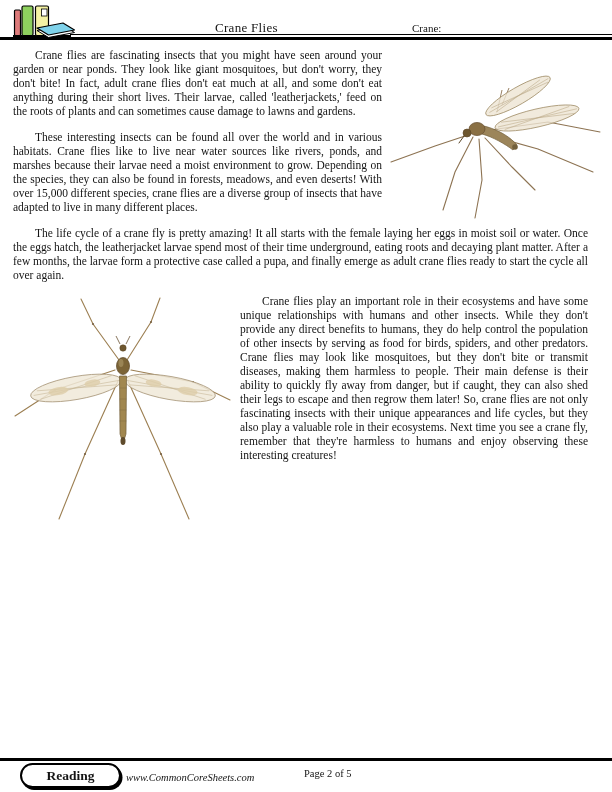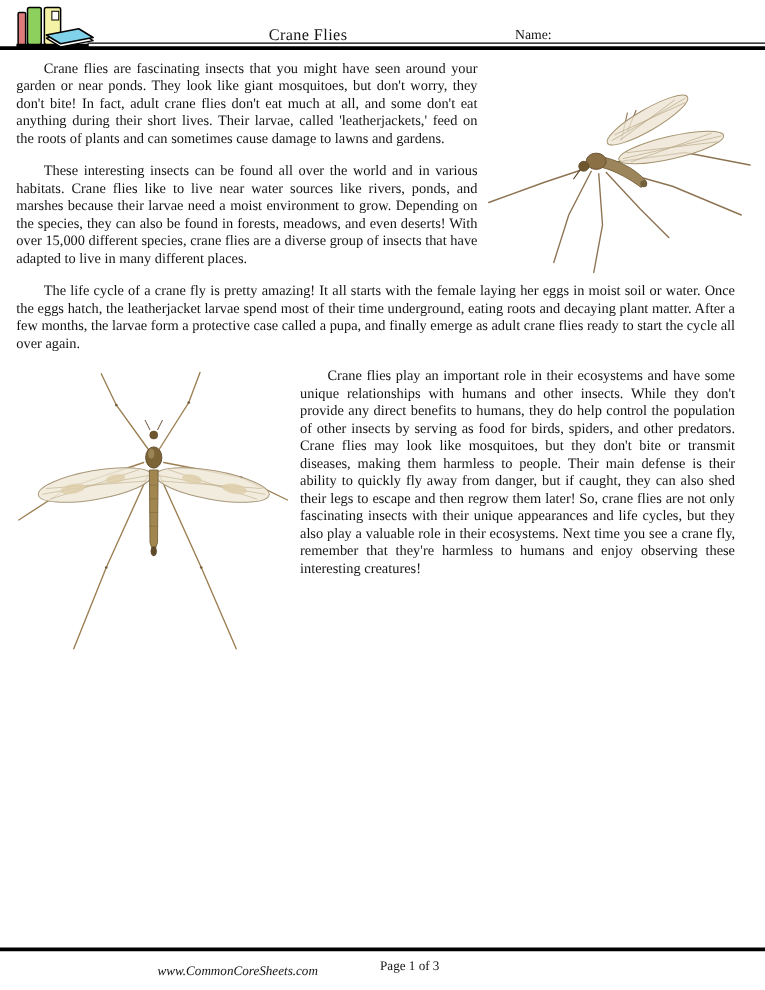--- a/index.html
+++ b/index.html
@@ -49,21 +49,21 @@
     <rect x="0" y="31.5" width="58" height="3.5" fill="#000"></rect>
     <rect x="1.5" y="6.5" width="6" height="25.5" rx="1" fill="#dd7b7b" stroke="#000" stroke-width="1.2"></rect>
     <rect x="9" y="2.5" width="11" height="29.5" rx="1.5" fill="#8ed05e" stroke="#000" stroke-width="1.2"></rect>
     <rect x="22.5" y="2.5" width="13" height="29.5" rx="1.5" fill="#f4f2a4" stroke="#000" stroke-width="1.2"></rect>
     <rect x="28.5" y="5.5" width="5.5" height="7" fill="#fff" stroke="#000" stroke-width="0.8"></rect>
     <polygon points="24,27 50,22 61.5,29 35.5,34" fill="#fff" stroke="#000" stroke-width="1" stroke-linejoin="round"></polygon>
     <polygon points="24,24.5 50,19.5 61.5,26.5 35.5,31.5" fill="#7fd2ea" stroke="#000" stroke-width="1.2" stroke-linejoin="round"></polygon>
   </svg>
 
   <div class="title">Crane Flies</div>
-  <div class="name-label">Name:</div>
+  <div class="name-label">Crane:</div>
 
   <div class="content">
 
     <div class="fig1">
       <svg width="219" height="175" viewBox="0 0 219 175" aria-hidden="true">
         <g stroke="#8d7352" stroke-width="1.1" fill="none" stroke-linecap="round">
           <path d="M86,84 L50,96 L6,112"></path>
           <path d="M88,87 L70,122 L58,160"></path>
           <path d="M94,89 L97,130 L90,168"></path>
           <path d="M100,88 L127,117 L150,140"></path>
@@ -125,16 +125,17 @@
         <path d="M106.5,92 h7 M106.5,103 h7 M106.5,114 h7 M106.5,125 h7" stroke="#73603c" stroke-width="0.5" stroke-opacity="0.7"></path>
         <ellipse cx="110" cy="145" rx="2.5" ry="4" fill="#5f4b2c"></ellipse>
       </svg>
     </div>
 
     <p>Crane flies play an important role in their ecosystems and have some unique relationships with humans and other insects. While they don't provide any direct benefits to humans, they do help control the population of other insects by serving as food for birds, spiders, and other predators. Crane flies may look like mosquitoes, but they don't bite or transmit diseases, making them harmless to people. Their main defense is their ability to quickly fly away from danger, but if caught, they can also shed their legs to escape and then regrow them later! So, crane flies are not only fascinating insects with their unique appearances and life cycles, but they also play a valuable role in their ecosystems. Next time you see a crane fly, remember that they're harmless to humans and enjoy observing these interesting creatures!</p>
     <div class="clear"></div>
   </div>
 
   <div class="ftr-rule"></div>
+  <div class="badge">Reading</div>
   <div class="website">www.CommonCoreSheets.com</div>
-  <div class="page-num">Page 1 of 3</div>
+  <div class="page-num">Page 2 of 5</div>
 
 </div>
 
 </body></html>

